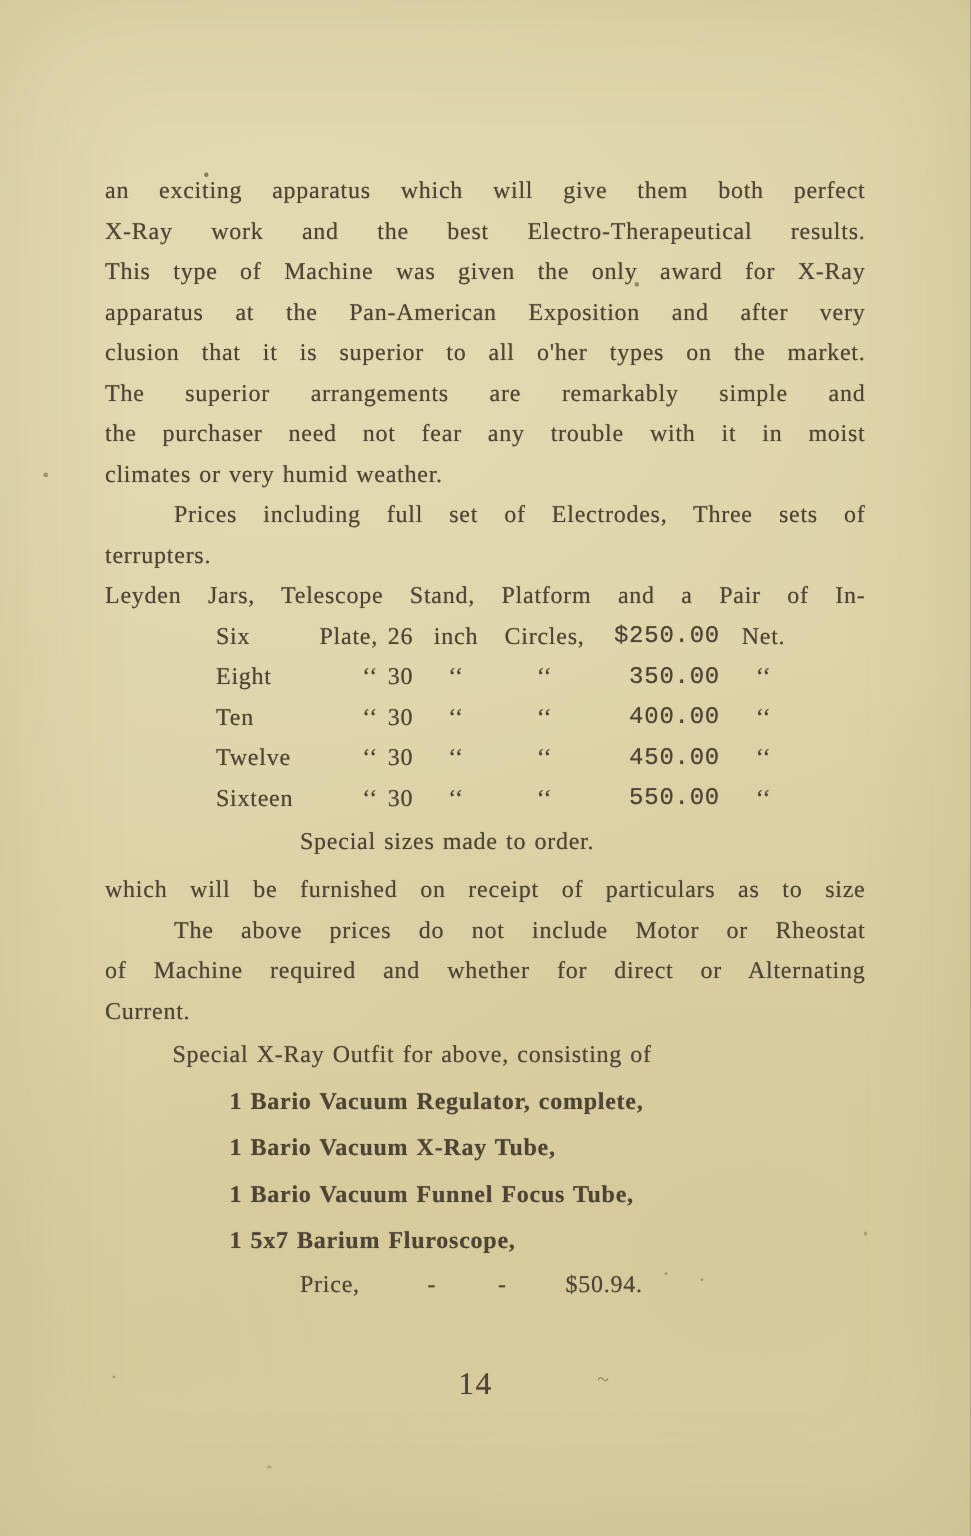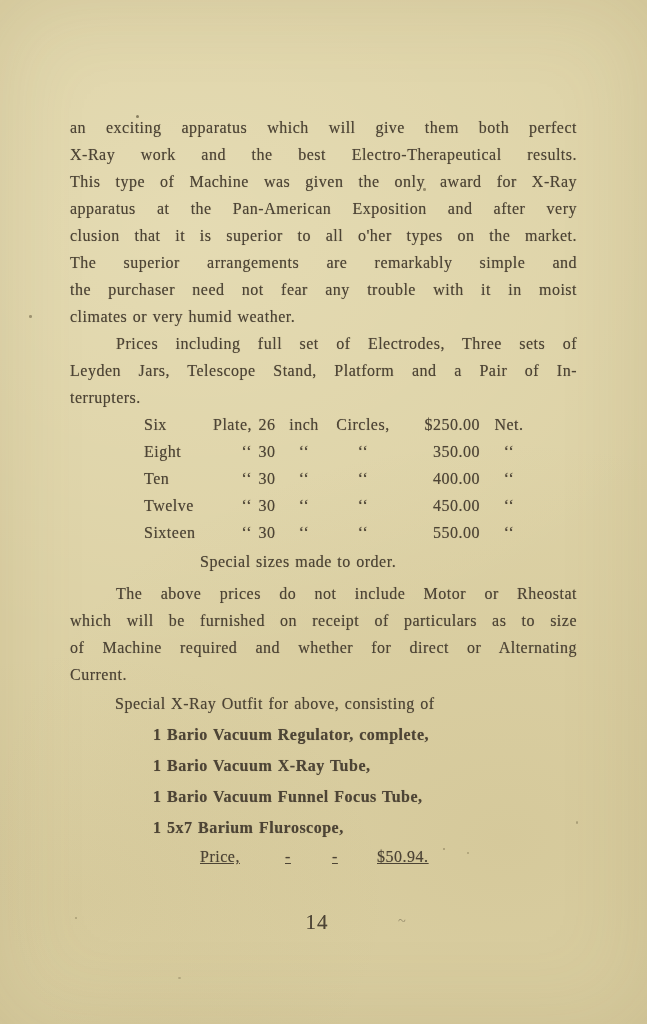--- a/index.html
+++ b/index.html
@@ -54,21 +54,21 @@
     display: flex;
     height: 27px;
     line-height: 27px;
     margin-left: 18px;
   }
   .c-size    { width: 62px;  text-align: left; }
   .c-plate   { width: 46px;  text-align: right; }
   .c-num     { width: 30px;  text-align: center; }
   .c-inch    { width: 44px;  text-align: center; }
   .c-circles { width: 74px;  text-align: center; }
-  .c-price   { width: 80px;  text-align: right; }
+  .c-price   { width: 80px;  text-align: right; font-family: Liberation Mono, monospace; }
   .c-net     { width: 58px;  text-align: center; }
   
   .special-note {
     margin-top: 2px;
     margin-left: 130px;
     height: 27px;
   }
   .para3 { margin-top: 5px; }
   
   .outfit-heading {
@@ -83,21 +83,20 @@
   }
   .outfit-item {
     height: 31px;
     line-height: 31px;
   }
   .price-line {
     display: flex;
     margin-left: 130px;
     height: 27px;
     line-height: 27px;
-    text-decoration: underline;
   }
   .price-line .pl-label { width: 85px; }
   .price-line .pl-dash1 { width: 47px; }
   .price-line .pl-dash2 { width: 45px; }
   
   .page-number {
     position: absolute;
     top: 910px;
     left: 302px;
     width: 30px;
@@ -143,22 +142,22 @@
       <div class="ln">This type of Machine was given the only award for X-Ray</div>
       <div class="ln">apparatus at the Pan-American Exposition and after very</div>
       <div class="ln">clusion that it is superior to all o'her types on the market.</div>
       <div class="ln">The superior arrangements are remarkably simple and</div>
       <div class="ln">the purchaser need not fear any trouble with it in moist</div>
       <div class="ln last">climates or very humid weather.</div>
     </div>
 
     <div>
       <div class="ln indent">Prices including full set of Electrodes, Three sets of</div>
+      <div class="ln last">terrupters.</div>
       <div class="ln">Leyden Jars, Telescope Stand, Platform and a Pair of In-</div>
-      <div class="ln last">terrupters.</div>
     </div>
 
     <div class="price-table">
       <div class="p-row">
         <span class="c-size">Six</span>
         <span class="c-plate">Plate,</span>
         <span class="c-num">26</span>
         <span class="c-inch">inch</span>
         <span class="c-circles">Circles,</span>
         <span class="c-price">$250.00</span>
@@ -198,22 +197,22 @@
         <span class="c-inch">‘‘</span>
         <span class="c-circles">‘‘</span>
         <span class="c-price">550.00</span>
         <span class="c-net">‘‘</span>
       </div>
     </div>
 
     <div class="special-note">Special sizes made to order.</div>
 
     <div class="para3">
+      <div class="ln">which will be furnished on receipt of particulars as to size</div>
       <div class="ln indent">The above prices do not include Motor or Rheostat</div>
-      <div class="ln">which will be furnished on receipt of particulars as to size</div>
       <div class="ln">of Machine required and whether for direct or Alternating</div>
       <div class="ln last">Current.</div>
     </div>
 
     <div>
       <div class="outfit-heading">Special X-Ray Outfit for above, consisting of</div>
       <div class="outfit-items">
         <div class="outfit-item">1 Bario Vacuum Regulator, complete,</div>
         <div class="outfit-item">1 Bario Vacuum X-Ray Tube,</div>
         <div class="outfit-item">1 Bario Vacuum Funnel Focus Tube,</div>

